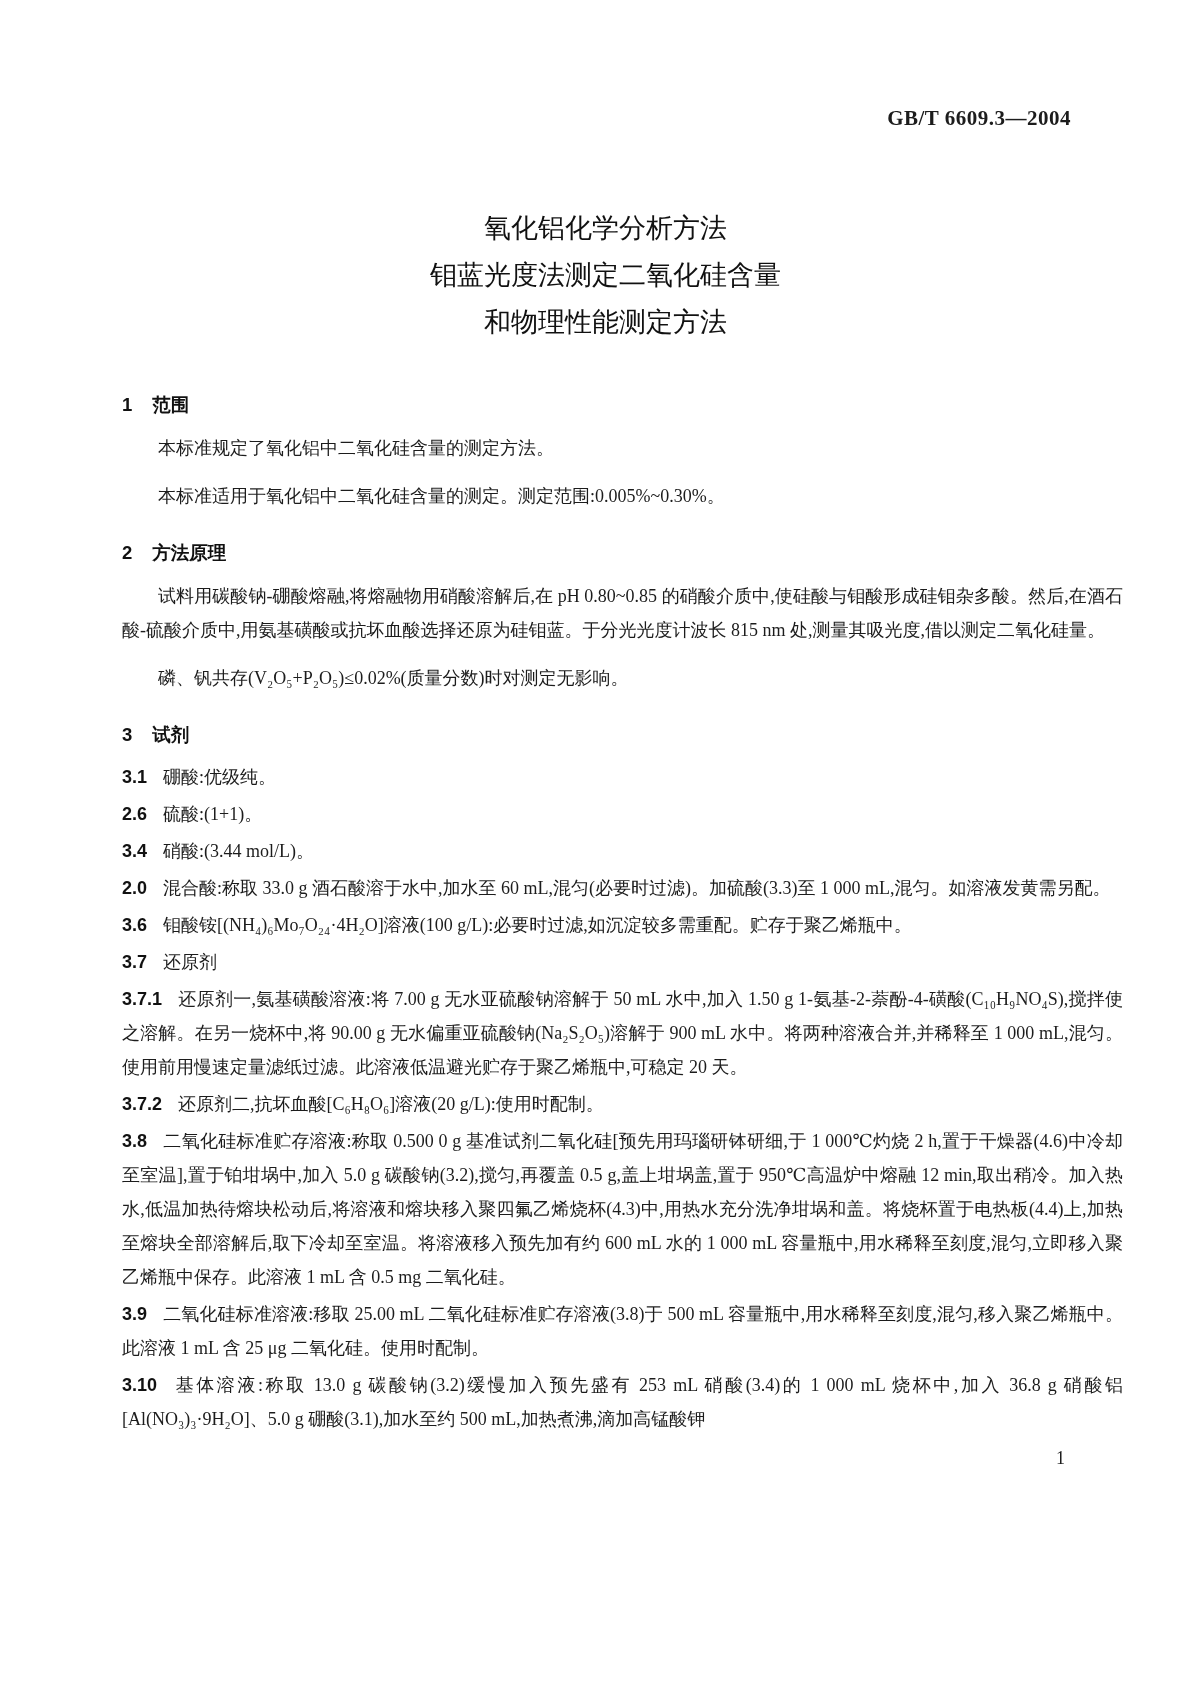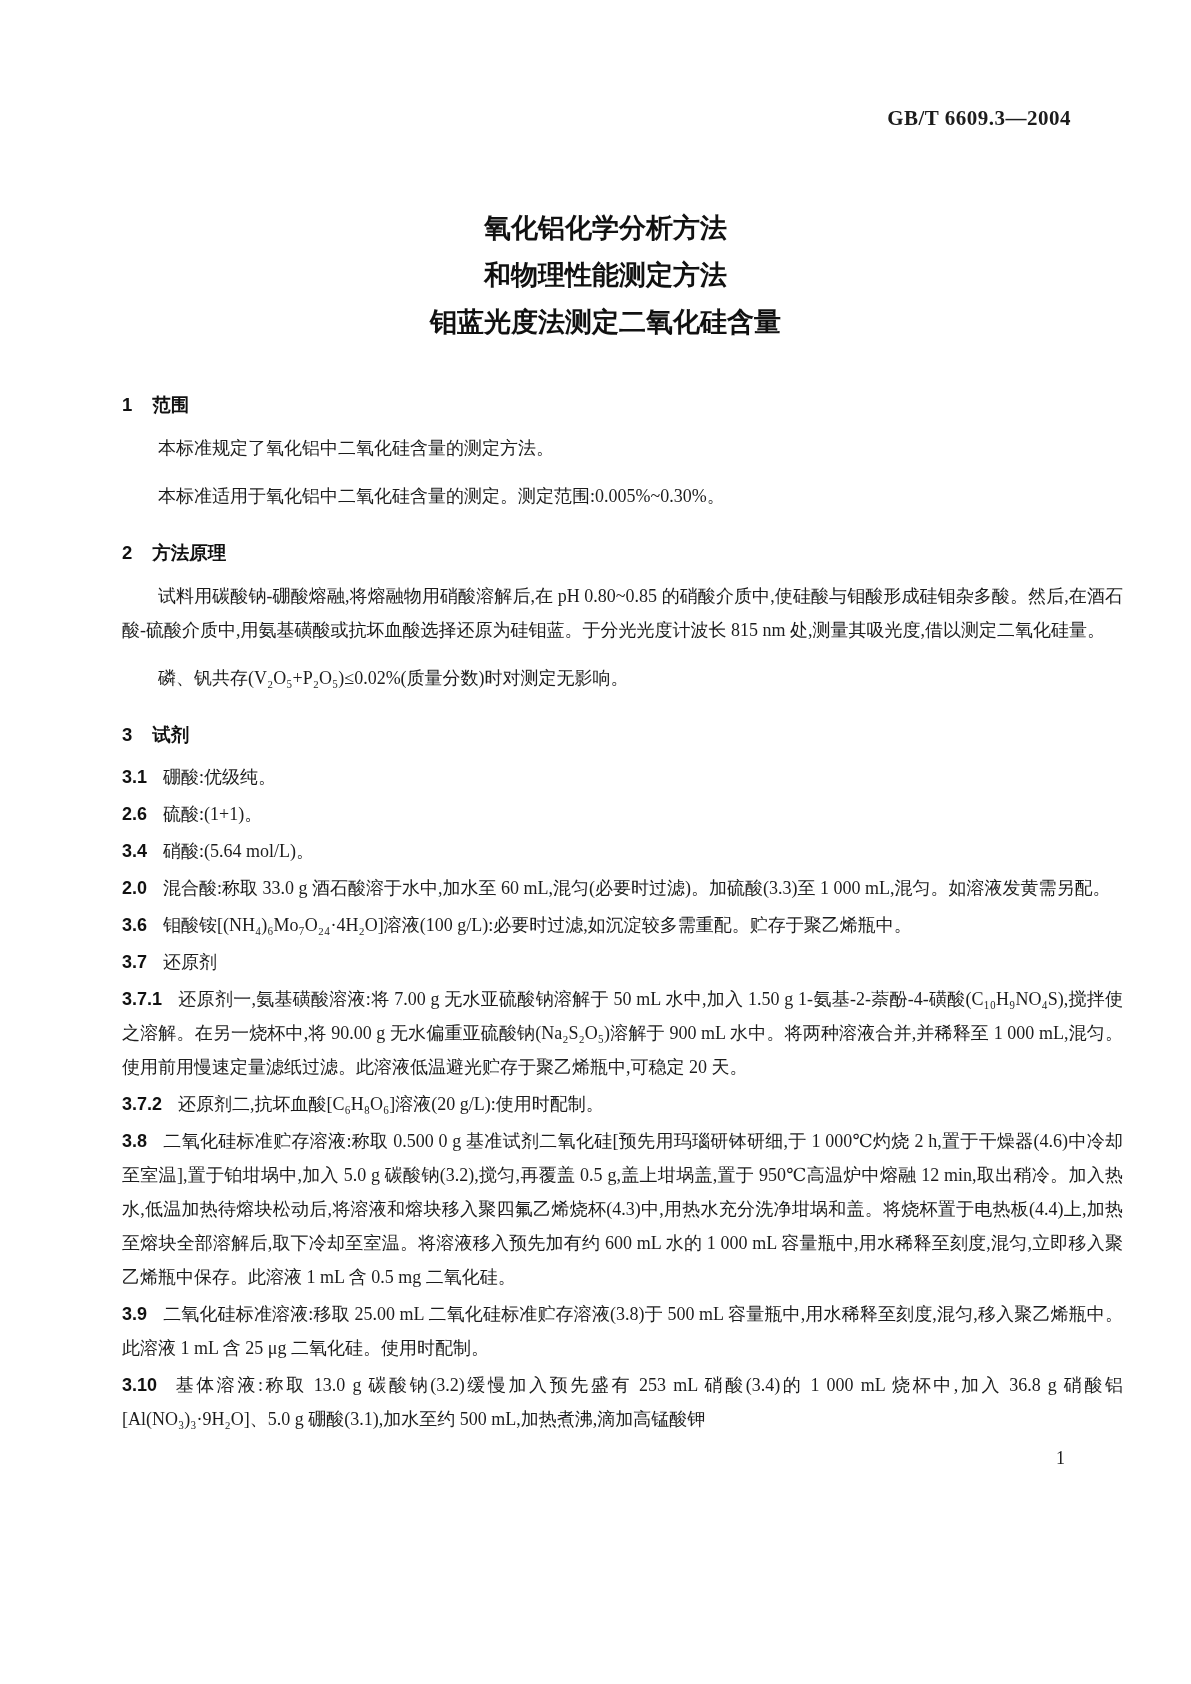--- a/index.html
+++ b/index.html
@@ -22,21 +22,21 @@
     text-align: right;
     font-family: "Liberation Serif", "DejaVu Serif", serif;
     font-weight: bold;
     font-size: 21px;
     letter-spacing: 0.5px;
   }
   .title-block {
     margin-top: 74px;
     text-align: center;
     font-family: "Liberation Sans", "DejaVu Sans", sans-serif;
-    font-weight: bold;
+    font-weight: normal;
     font-size: 27px;
     line-height: 47px;
     color: #111111;
     padding-left: 20px;
   }
   .content {
     padding: 0 68px 0 122px;
   }
   .section-heading {
     font-family: "Liberation Sans", "DejaVu Sans", sans-serif;
@@ -84,22 +84,22 @@
 </style>
 </head>
 <body>
 
 <div class="page">
 
   <div class="doc-code">GB/T 6609.3—2004</div>
 
   <div class="title-block">
     <div class="title-line">氧化铝化学分析方法</div>
+    <div class="title-line">钼蓝光度法测定二氧化硅含量</div>
     <div class="title-line">和物理性能测定方法</div>
-    <div class="title-line">钼蓝光度法测定二氧化硅含量</div>
   </div>
 
   <div class="content">
 
     <div class="section">
       <div class="section-heading first">
         <span class="sec-num">1</span><span class="sec-title">范围</span>
       </div>
       <p class="para indent">本标准规定了氧化铝中二氧化硅含量的测定方法。</p>
       <p class="para indent">本标准适用于氧化铝中二氧化硅含量的测定。测定范围:0.005%~0.30%。</p>
@@ -113,21 +113,21 @@
       <p class="para indent">磷、钒共存(V₂O₅+P₂O₅)≤0.02%(质量分数)时对测定无影响。</p>
     </div>
 
     <div class="section">
       <div class="section-heading">
         <span class="sec-num">3</span><span class="sec-title">试剂</span>
       </div>
 
       <p class="clause"><span class="clause-num">3.1</span><span class="clause-text">硼酸:优级纯。</span></p>
       <p class="clause"><span class="clause-num">2.6</span><span class="clause-text">硫酸:(1+1)。</span></p>
-      <p class="clause"><span class="clause-num">3.4</span><span class="clause-text">硝酸:(5.64 mol/L)。</span></p>
+      <p class="clause"><span class="clause-num">3.4</span><span class="clause-text">硝酸:(3.44 mol/L)。</span></p>
       <p class="clause"><span class="clause-num">2.0</span><span class="clause-text">混合酸:称取 33.0 g 酒石酸溶于水中,加水至 60 mL,混匀(必要时过滤)。加硫酸(3.3)至 1 000 mL,混匀。如溶液发黄需另配。</span></p>
       <p class="clause"><span class="clause-num">3.6</span><span class="clause-text">钼酸铵[(NH₄)₆Mo₇O₂₄·4H₂O]溶液(100 g/L):必要时过滤,如沉淀较多需重配。贮存于聚乙烯瓶中。</span></p>
       <p class="clause"><span class="clause-num">3.7</span><span class="clause-text">还原剂</span></p>
       <p class="clause"><span class="clause-num">3.7.1</span><span class="clause-text">还原剂一,氨基磺酸溶液:将 7.00 g 无水亚硫酸钠溶解于 50 mL 水中,加入 1.50 g 1-氨基-2-萘酚-4-磺酸(C₁₀H₉NO₄S),搅拌使之溶解。在另一烧杯中,将 90.00 g 无水偏重亚硫酸钠(Na₂S₂O₅)溶解于 900 mL 水中。将两种溶液合并,并稀释至 1 000 mL,混匀。使用前用慢速定量滤纸过滤。此溶液低温避光贮存于聚乙烯瓶中,可稳定 20 天。</span></p>
       <p class="clause"><span class="clause-num">3.7.2</span><span class="clause-text">还原剂二,抗坏血酸[C₆H₈O₆]溶液(20 g/L):使用时配制。</span></p>
       <p class="clause"><span class="clause-num">3.8</span><span class="clause-text">二氧化硅标准贮存溶液:称取 0.500 0 g 基准试剂二氧化硅[预先用玛瑙研钵研细,于 1 000℃灼烧 2 h,置于干燥器(4.6)中冷却至室温],置于铂坩埚中,加入 5.0 g 碳酸钠(3.2),搅匀,再覆盖 0.5 g,盖上坩埚盖,置于 950℃高温炉中熔融 12 min,取出稍冷。加入热水,低温加热待熔块松动后,将溶液和熔块移入聚四氟乙烯烧杯(4.3)中,用热水充分洗净坩埚和盖。将烧杯置于电热板(4.4)上,加热至熔块全部溶解后,取下冷却至室温。将溶液移入预先加有约 600 mL 水的 1 000 mL 容量瓶中,用水稀释至刻度,混匀,立即移入聚乙烯瓶中保存。此溶液 1 mL 含 0.5 mg 二氧化硅。</span></p>
       <p class="clause"><span class="clause-num">3.9</span><span class="clause-text">二氧化硅标准溶液:移取 25.00 mL 二氧化硅标准贮存溶液(3.8)于 500 mL 容量瓶中,用水稀释至刻度,混匀,移入聚乙烯瓶中。此溶液 1 mL 含 25 μg 二氧化硅。使用时配制。</span></p>
       <p class="clause"><span class="clause-num">3.10</span><span class="clause-text">基体溶液:称取 13.0 g 碳酸钠(3.2)缓慢加入预先盛有 253 mL 硝酸(3.4)的 1 000 mL 烧杯中,加入 36.8 g 硝酸铝[Al(NO₃)₃·9H₂O]、5.0 g 硼酸(3.1),加水至约 500 mL,加热煮沸,滴加高锰酸钾</span></p>
       <p class="clause"><span class="clause-num"></span><span class="clause-text"></span></p>
     </div>

